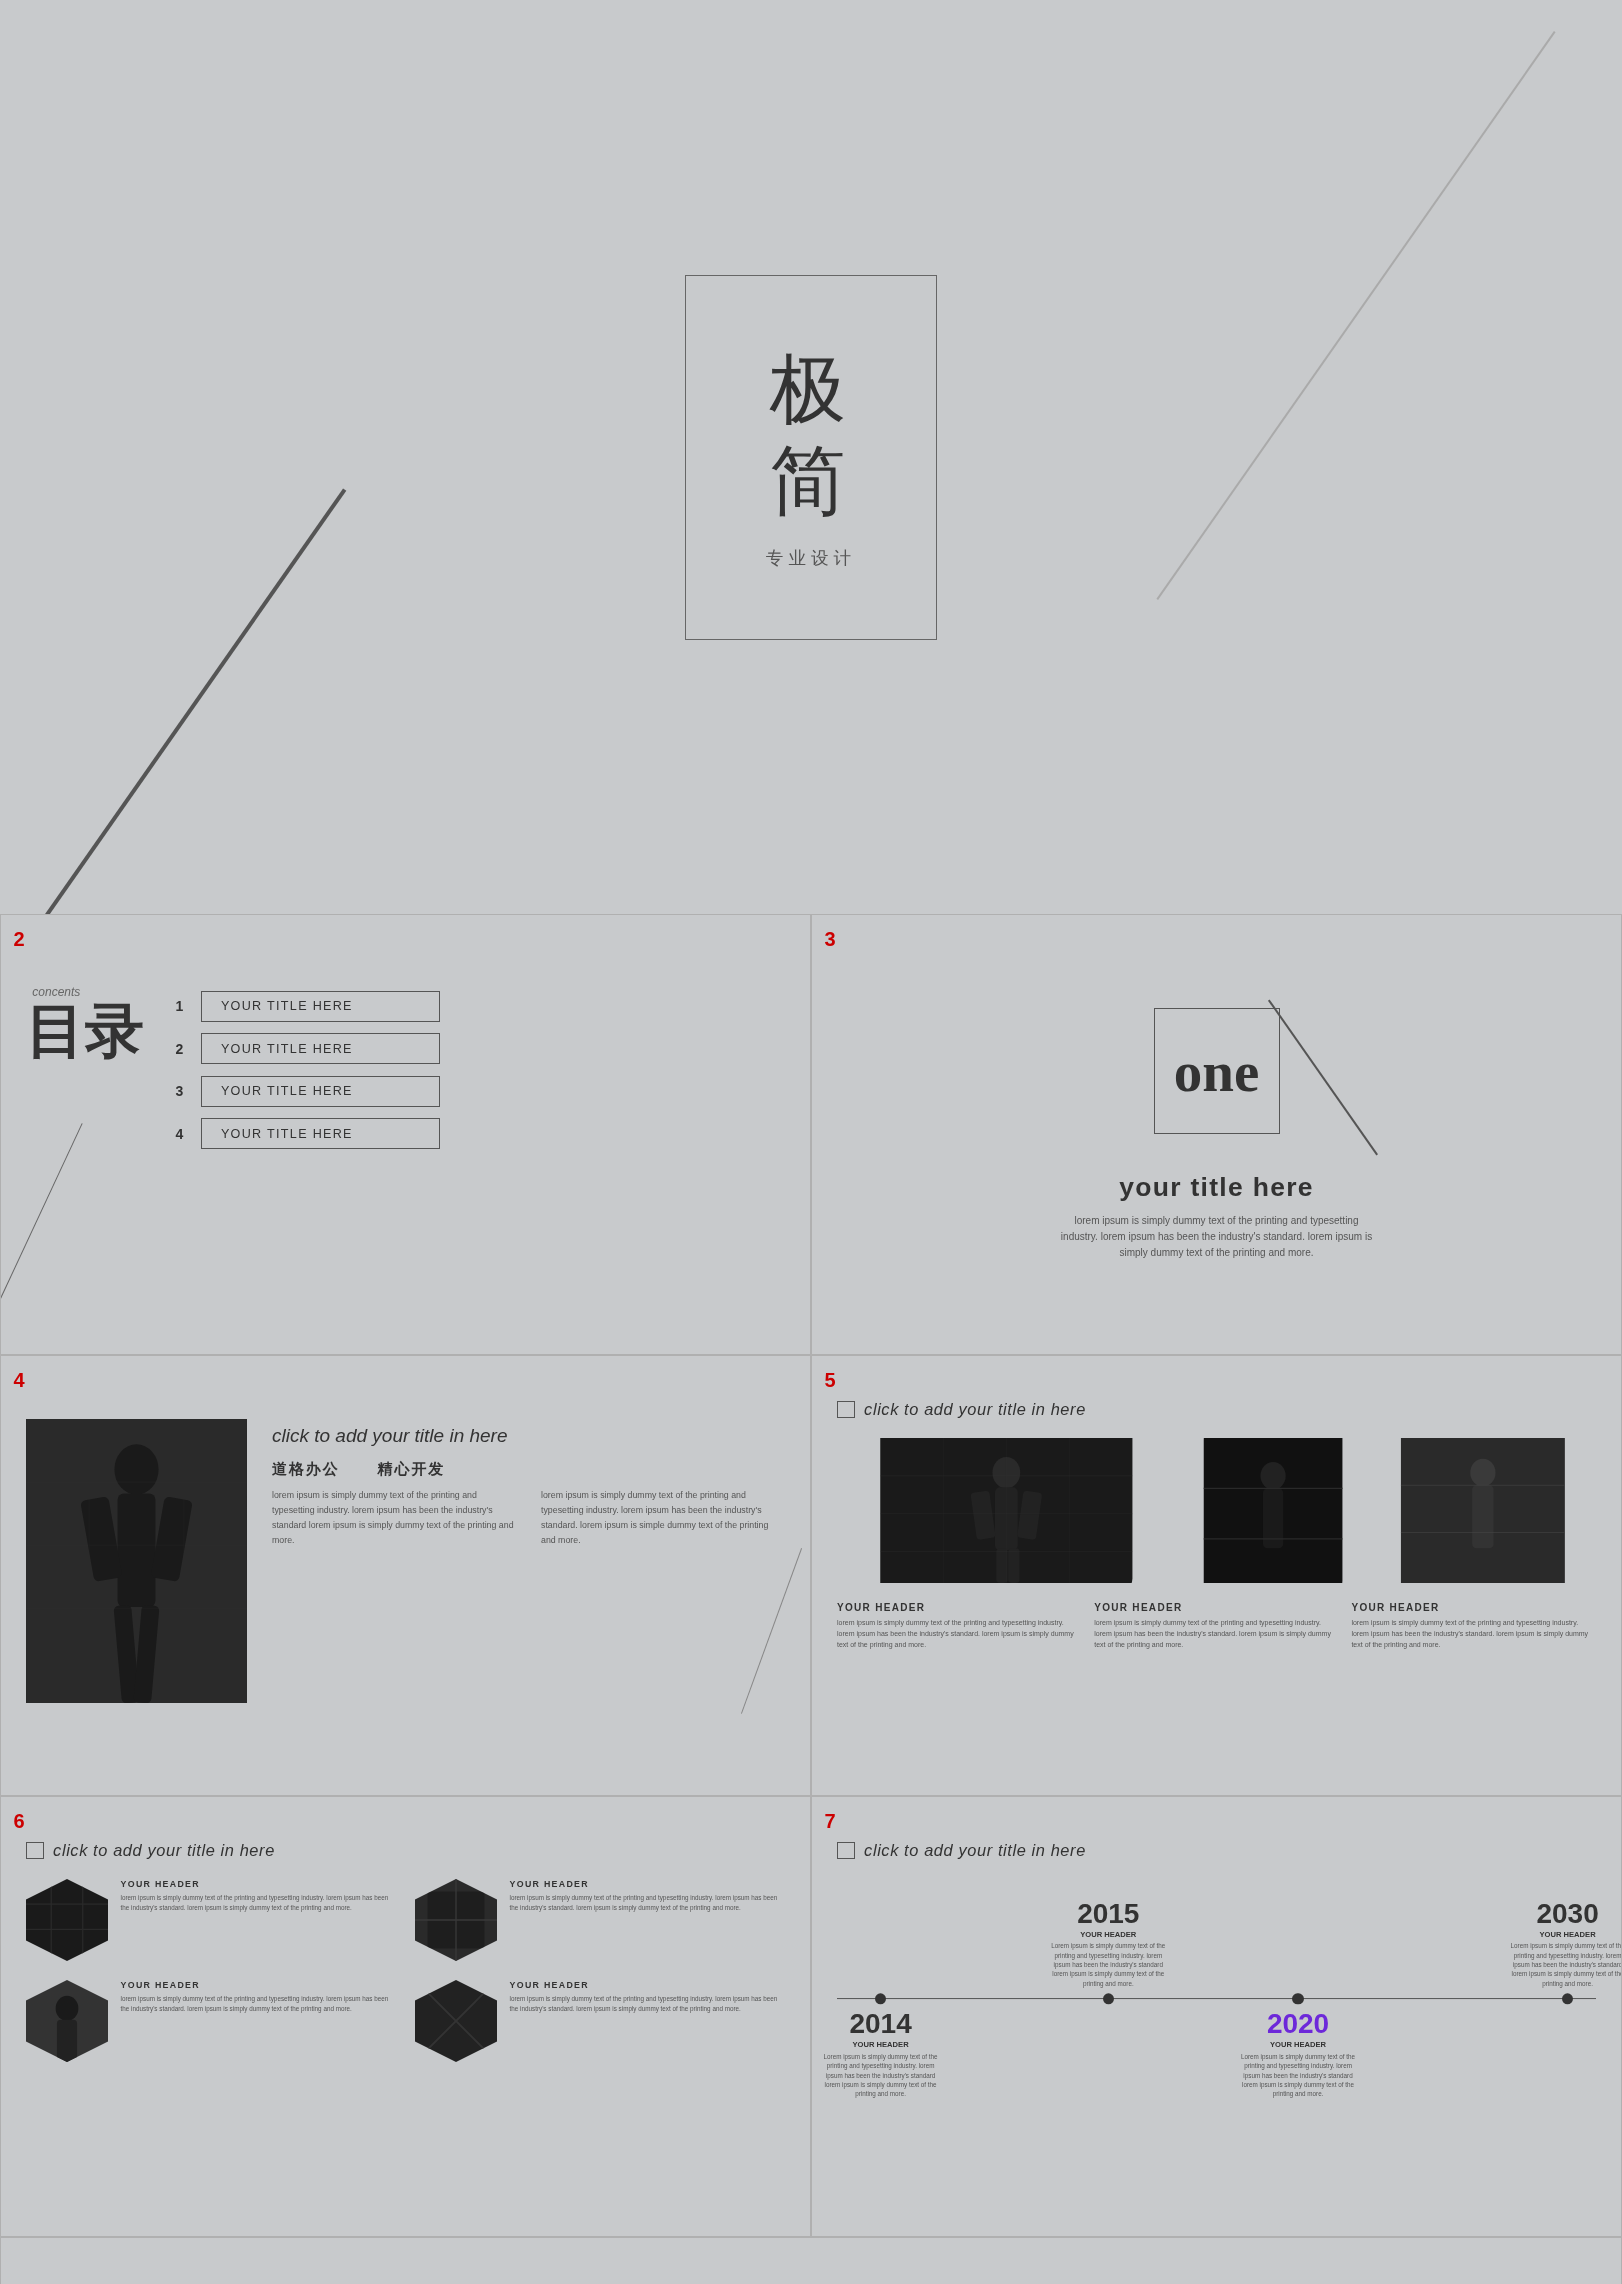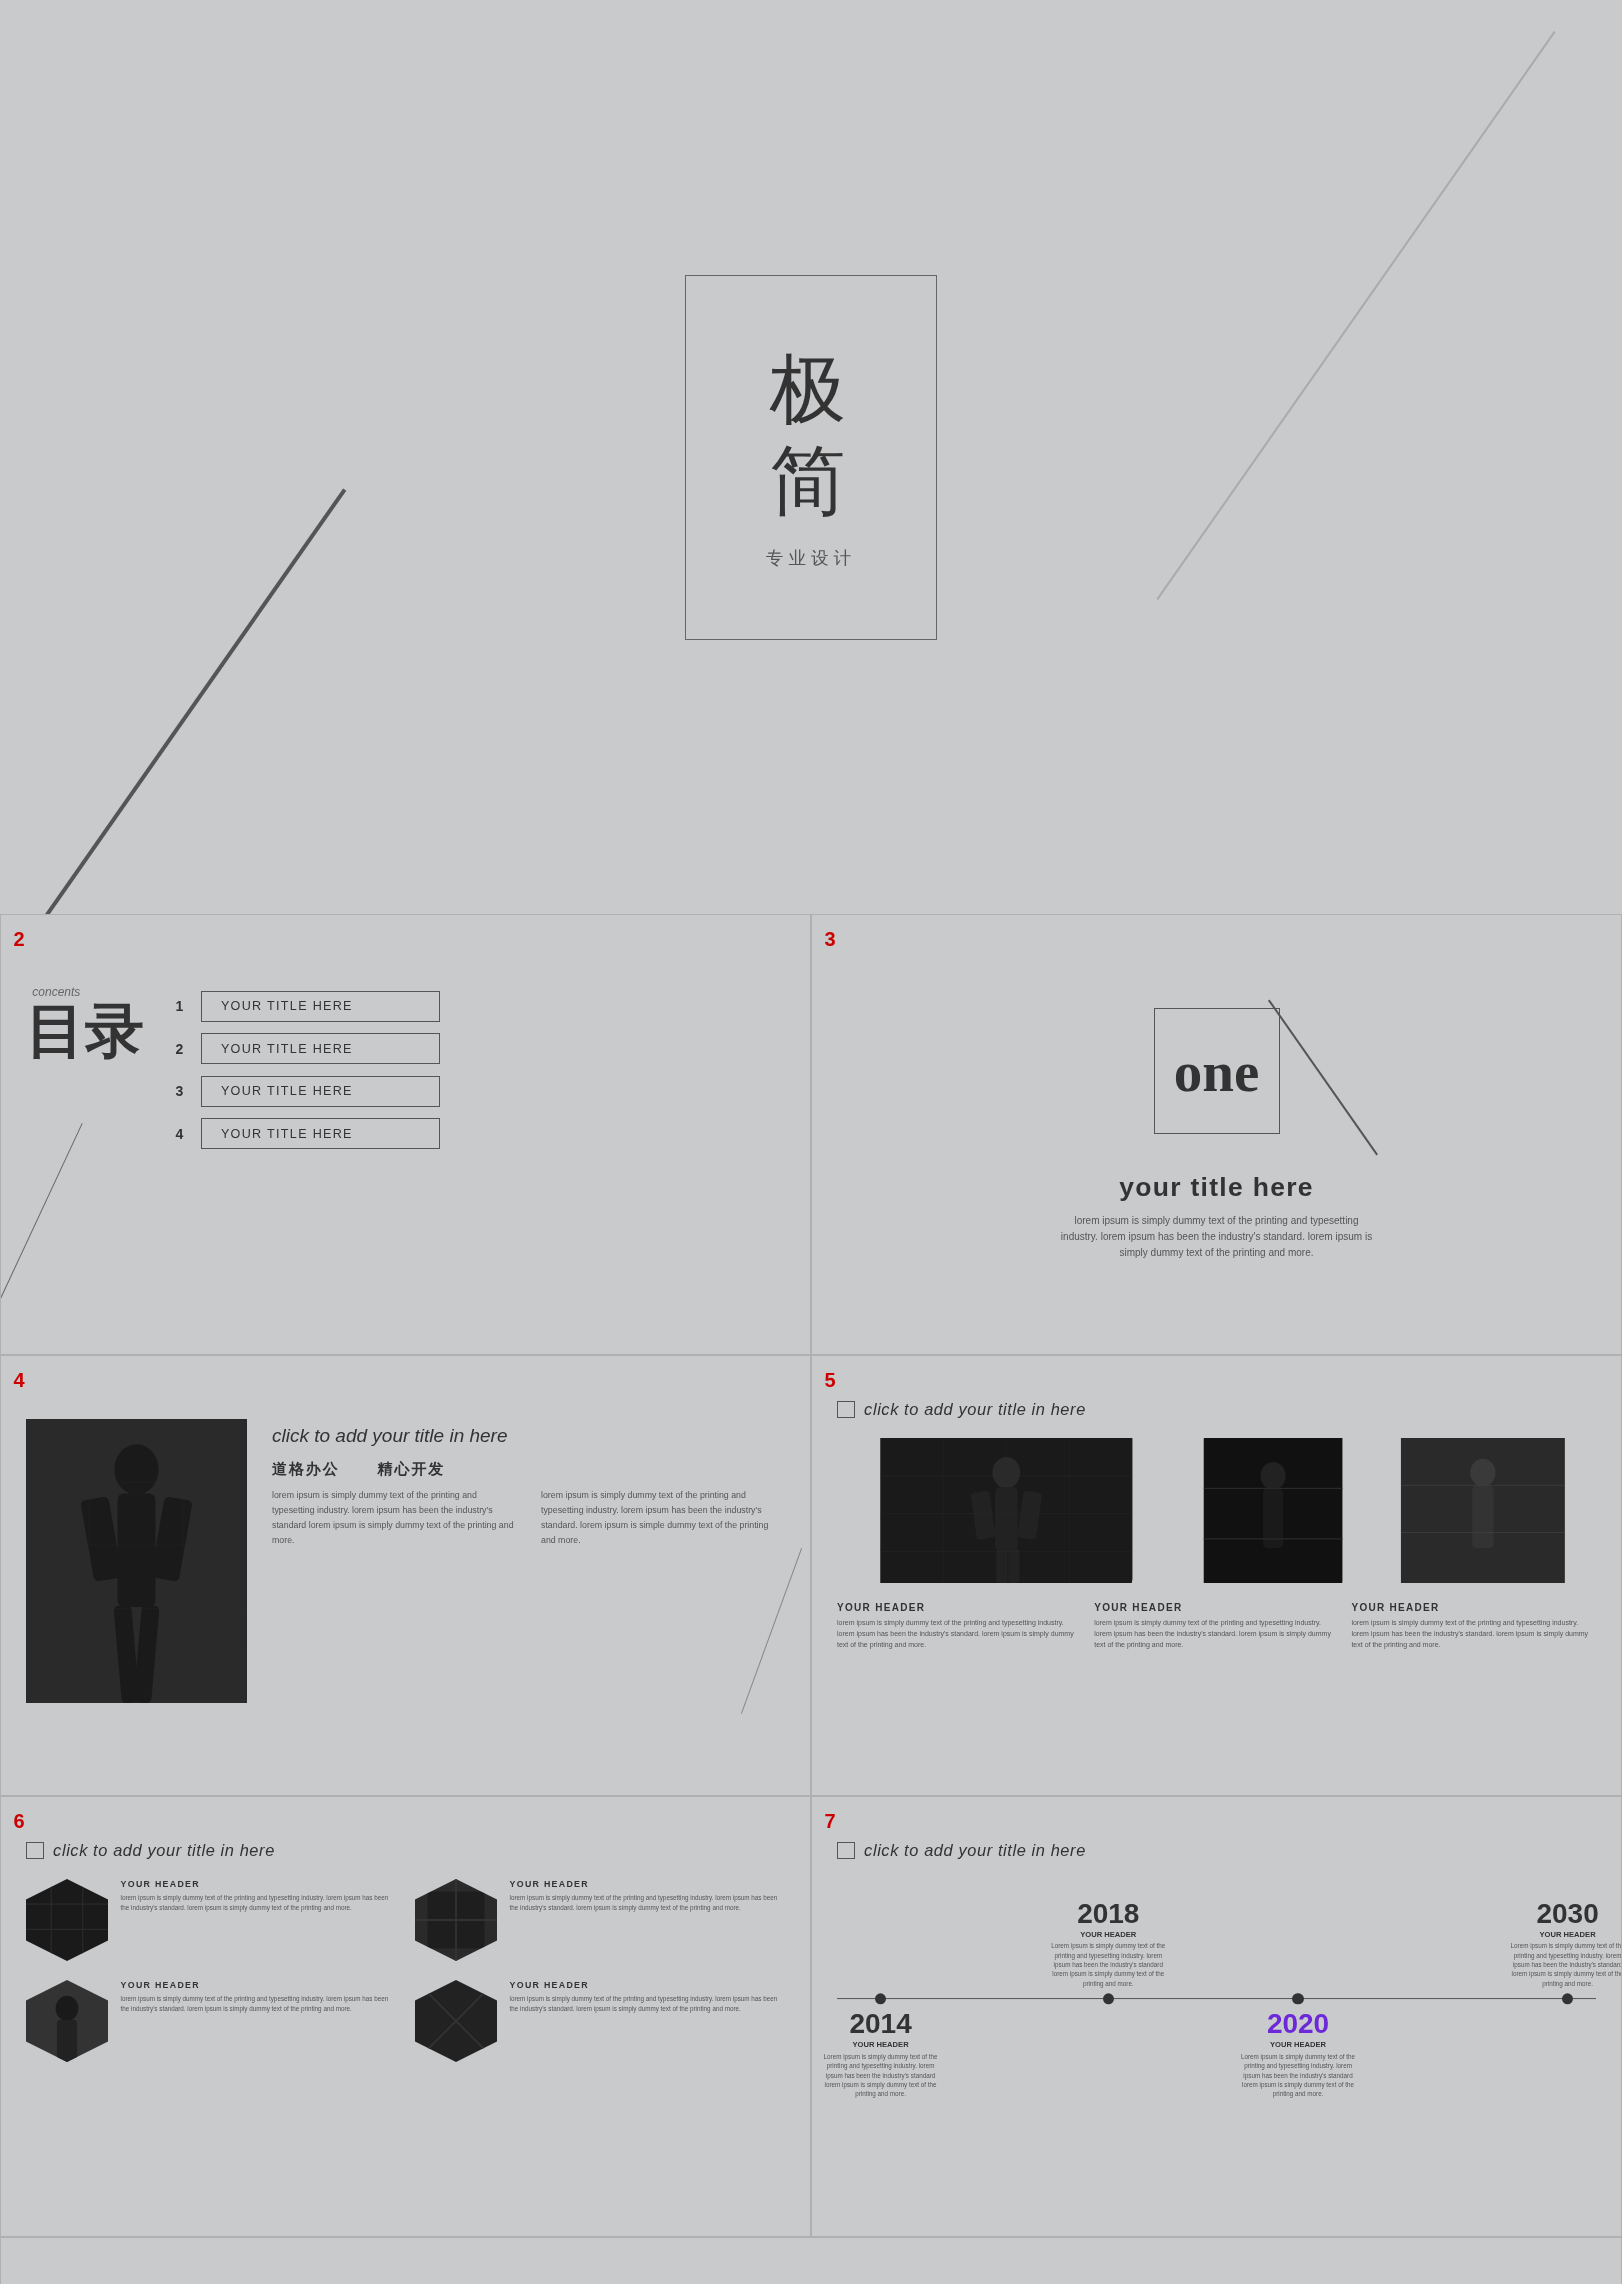--- a/index.html
+++ b/index.html
@@ -533,21 +533,21 @@
         <div style="position:absolute;bottom:-95px;left:50%;transform:translateX(-50%);text-align:center;width:126px;">
           <div style="font-size:28px;font-weight:bold;color:#333;">2014</div>
           <div style="font-size:7.6px;font-weight:bold;color:#333;margin-bottom:2.5px;">YOUR HEADER</div>
           <div style="font-size:6.3px;color:#555;line-height:1.5;">Lorem ipsum is simply dummy text of the printing and typesetting industry. lorem ipsum has been the industry's standard lorem ipsum is simply dummy text of the printing and more.</div>
         </div>
       </div>
 
       <div style="position:absolute;left:35%;top:50%;transform:translateY(-50%);">
         <div style="width:11.3px;height:11.3px;background:#333;border-radius:50%;margin:0 auto;"></div>
         <div style="position:absolute;top:-95px;left:50%;transform:translateX(-50%);text-align:center;width:126px;">
-          <div style="font-size:28px;font-weight:bold;color:#333;">2018</div>
+          <div style="font-size:28px;font-weight:bold;color:#333;">2015</div>
           <div style="font-size:7.6px;font-weight:bold;color:#333;margin-bottom:2.5px;">YOUR HEADER</div>
           <div style="font-size:6.3px;color:#555;line-height:1.5;">Lorem ipsum is simply dummy text of the printing and typesetting industry. lorem ipsum has been the industry's standard lorem ipsum is simply dummy text of the printing and more.</div>
         </div>
       </div>
 
       <div style="position:absolute;left:60%;top:50%;transform:translateY(-50%);">
         <div style="width:11.3px;height:11.3px;background:#333;border-radius:50%;margin:0 auto;"></div>
         <div style="position:absolute;bottom:-95px;left:50%;transform:translateX(-50%);text-align:center;width:126px;">
           <div style="font-size:28px;font-weight:bold;color:#6d28d9;">2020</div>
           <div style="font-size:7.6px;font-weight:bold;color:#333;margin-bottom:2.5px;">YOUR HEADER</div>

